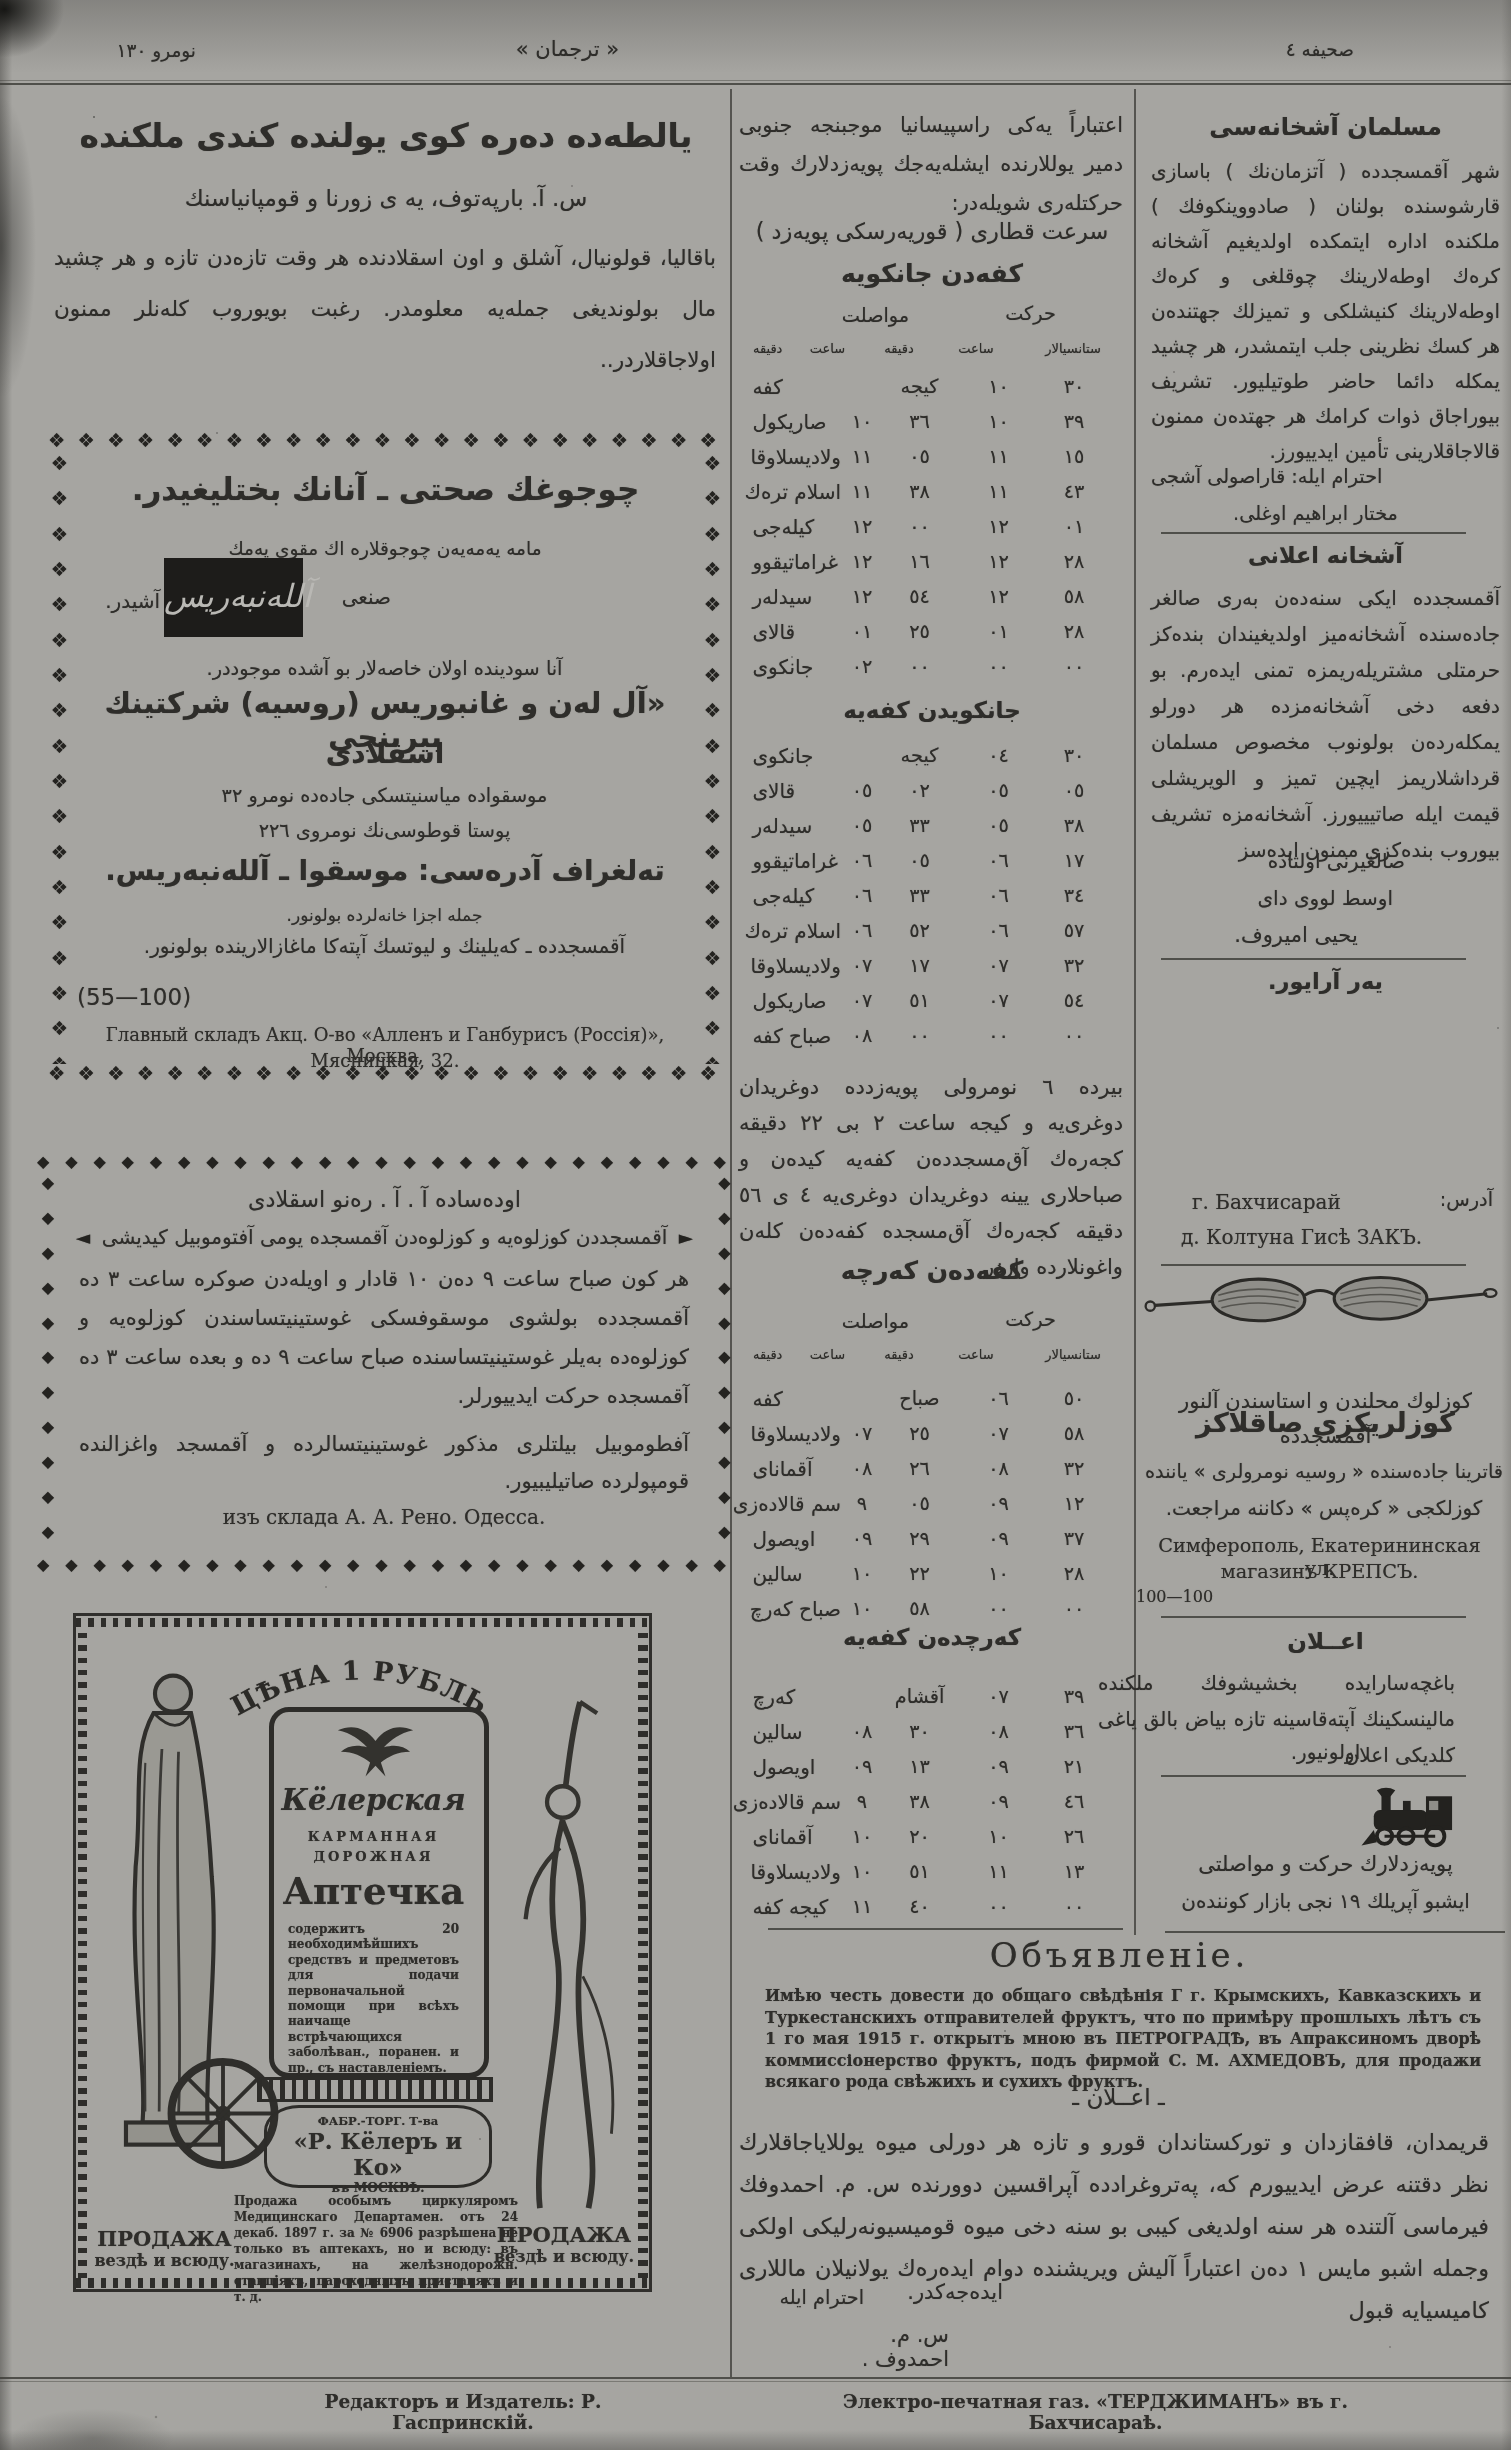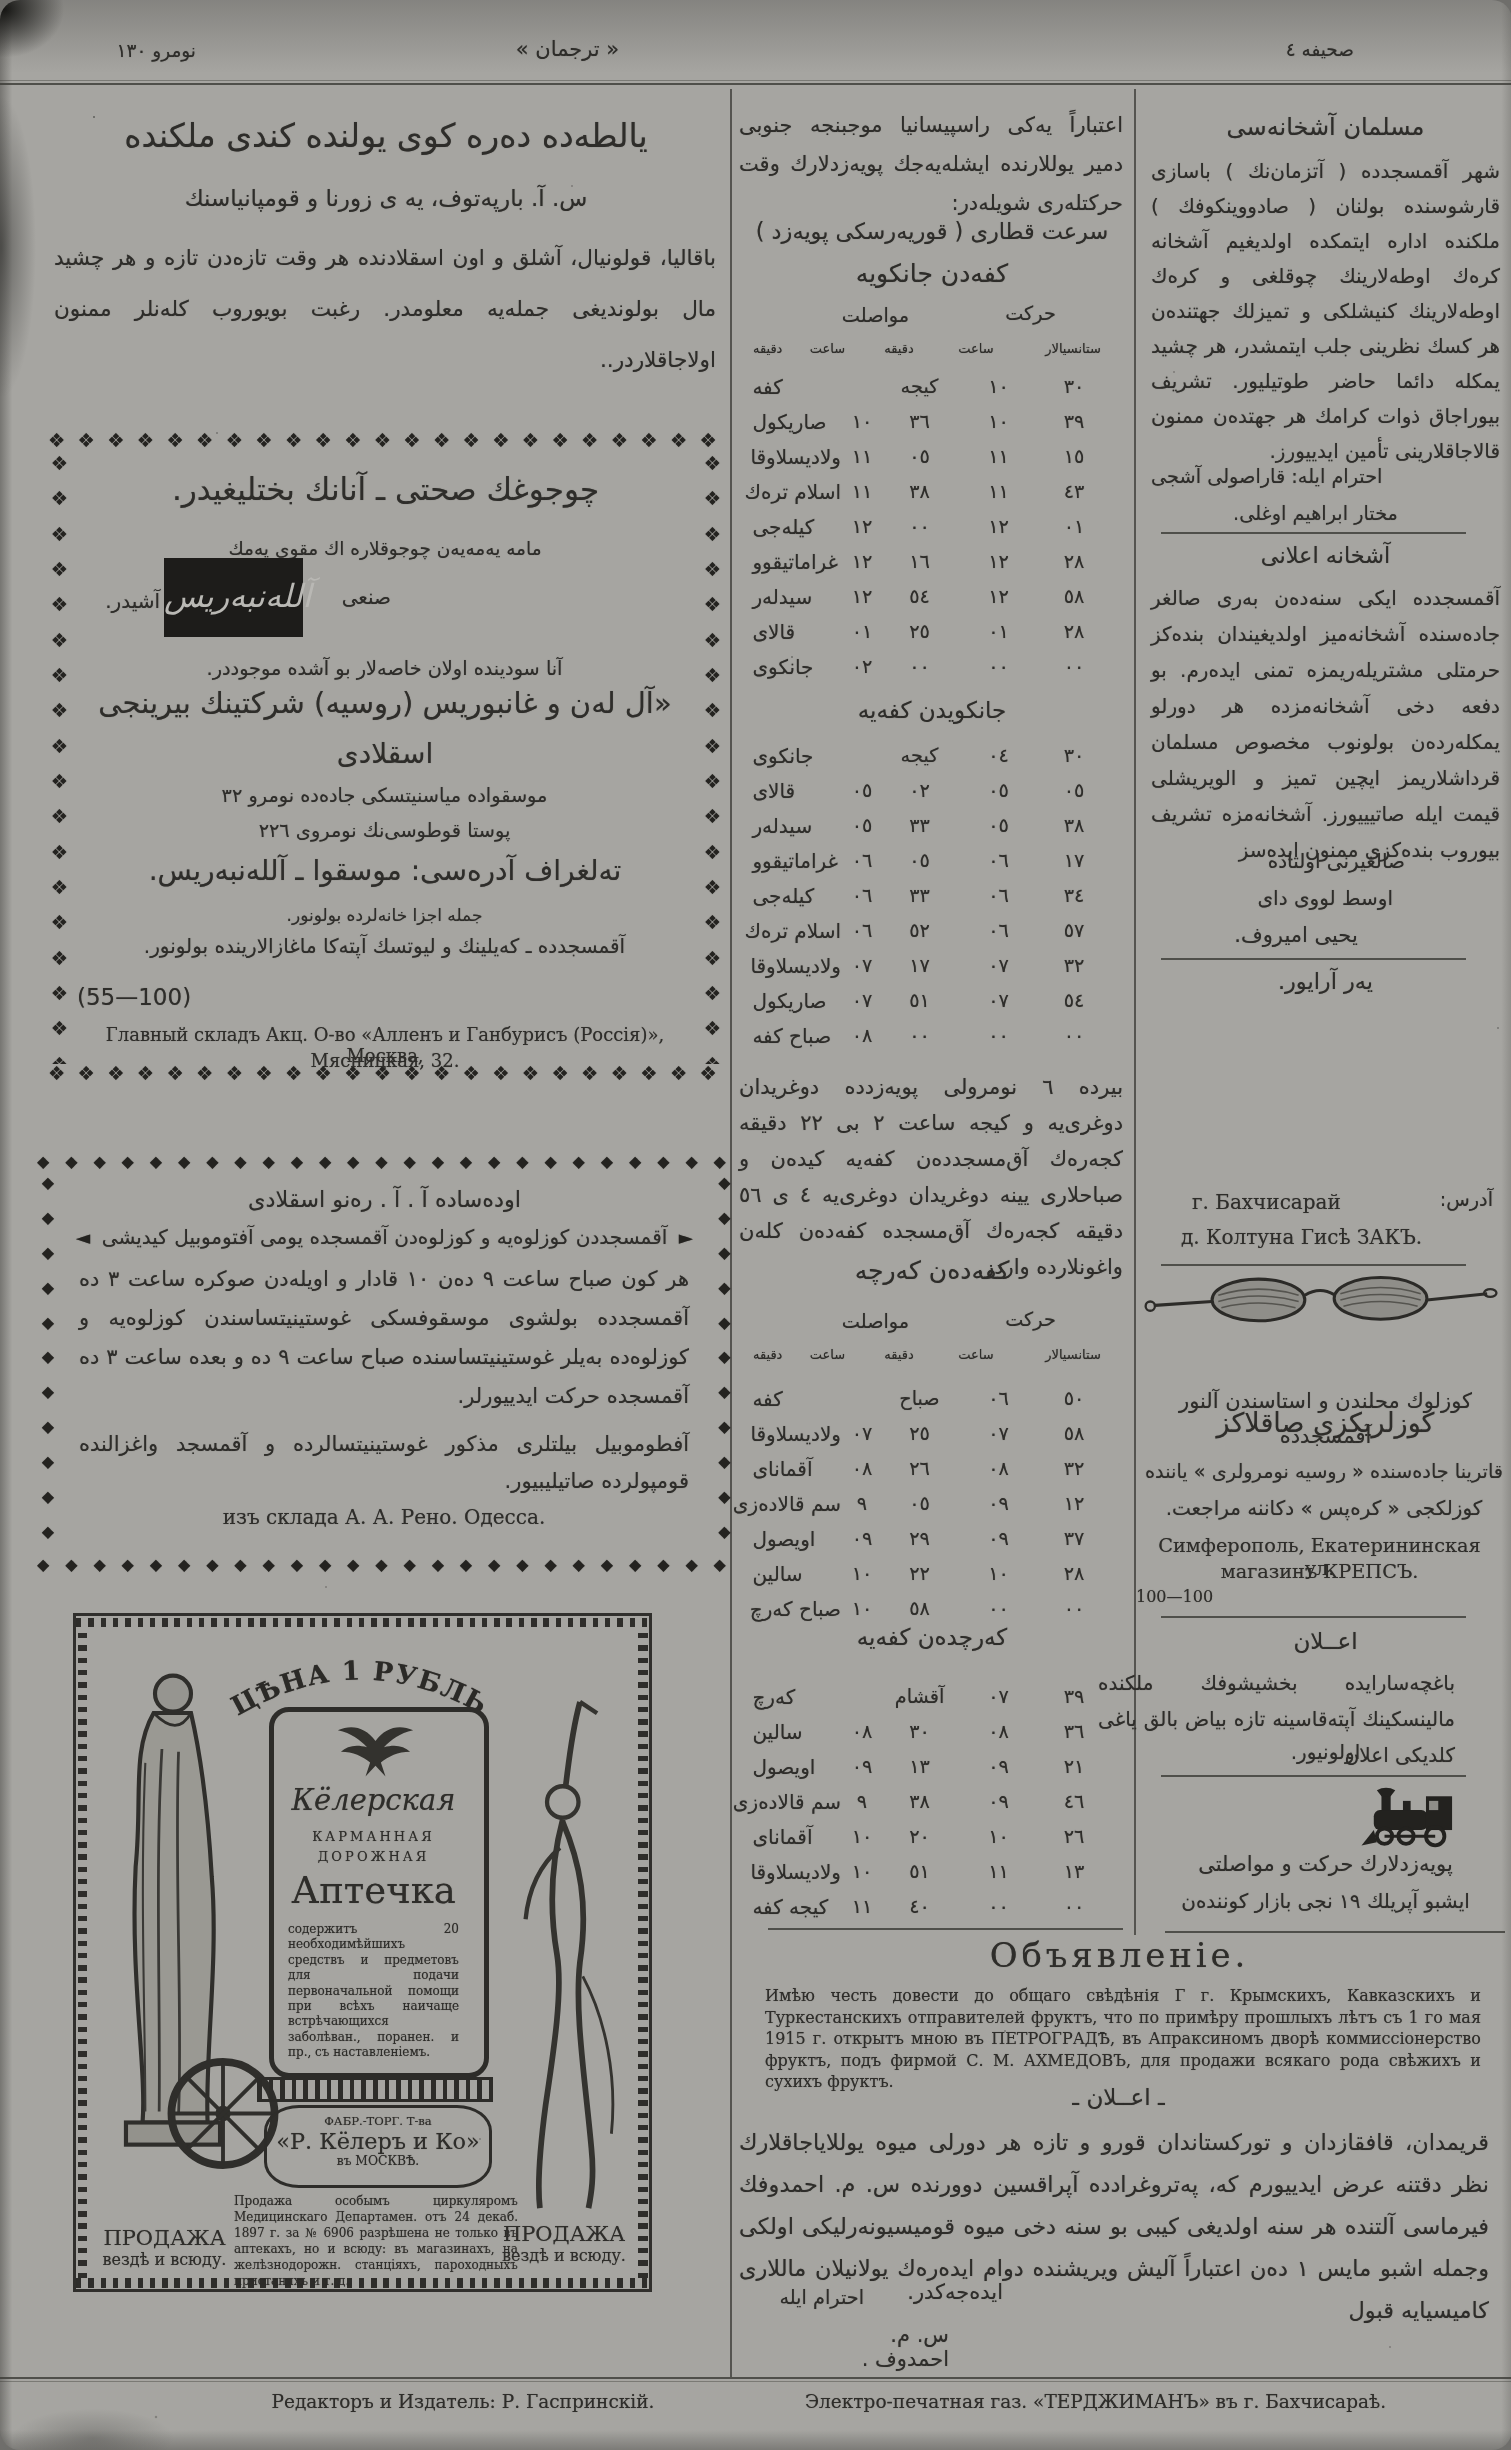--- a/index.html
+++ b/index.html
@@ -8,27 +8,27 @@
       radial-gradient(85px 69px at 4.6px 9.3px, rgba(12,12,10,.9), rgba(12,12,10,0) 70%),
       radial-gradient(46px 201px at 1.5px 247px, rgba(20,20,18,.45), rgba(20,20,18,0) 75%),
       radial-gradient(108px 39px at 93px 2438px, rgba(30,30,28,.25), rgba(30,30,28,0) 75%),
       linear-gradient(180deg, rgba(70,69,66,.35) 0, rgba(70,69,66,0) 73px),
       linear-gradient(0deg, rgba(60,59,56,.4) 0, rgba(60,59,56,0) 20px),
       linear-gradient(90deg, rgba(60,59,56,.45) 0, rgba(60,59,56,0) 12.3px),
       linear-gradient(270deg, rgba(95,94,90,.35) 0, rgba(95,94,90,0) 10.8px),
       #a6a5a1;
     color:#2e2d2a;
     text-shadow:0 0 0.8px rgba(40,38,34,.55);
-    font-family:"DejaVu Sans",sans-serif;border-radius:20px;}
+    font-family:"DejaVu Sans",sans-serif;}
   .abs{position:absolute;}
   .ar{direction:rtl;font-family:"DejaVu Sans",sans-serif;}
   .ru{font-family:"DejaVu Serif",serif;}
   .ctr{text-align:center;}
   .just{text-align:justify;}
-  .b{font-weight:normal;}
+  .b{font-weight:bold;}
   .vline{position:absolute;width:1.5px;background:rgba(58,57,53,.75);}
   .hline{position:absolute;height:1.5px;background:rgba(58,57,53,.8);}
   
   .orn{position:absolute;overflow:hidden;white-space:nowrap;color:#242320;line-height:1;}
   .orn-v{writing-mode:vertical-rl;}
   
   .trow{display:grid;grid-template-columns:104px 42px 73px 85px 66px;height:35px;align-items:center;direction:ltr;}
   .trow .st{direction:rtl;text-align:left;padding-left:15.4px;font-size:20px;white-space:nowrap;}
   .trow .c{text-align:center;font-size:19.3px;}
   

